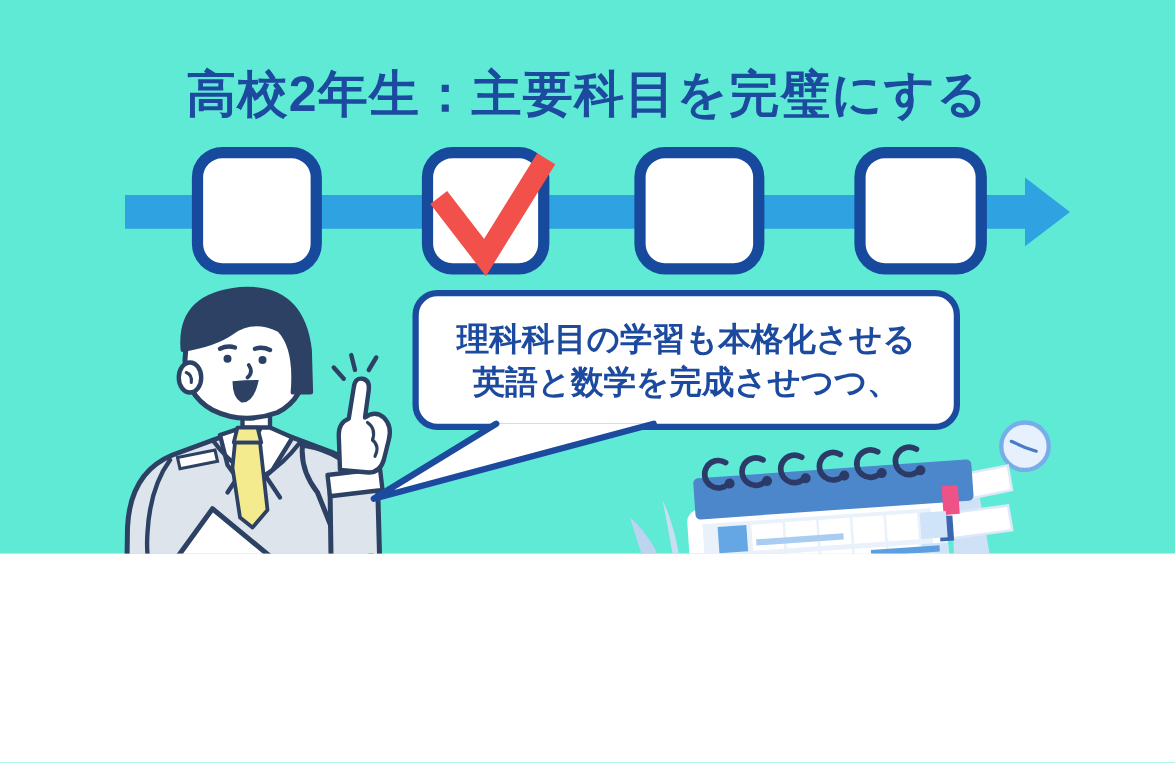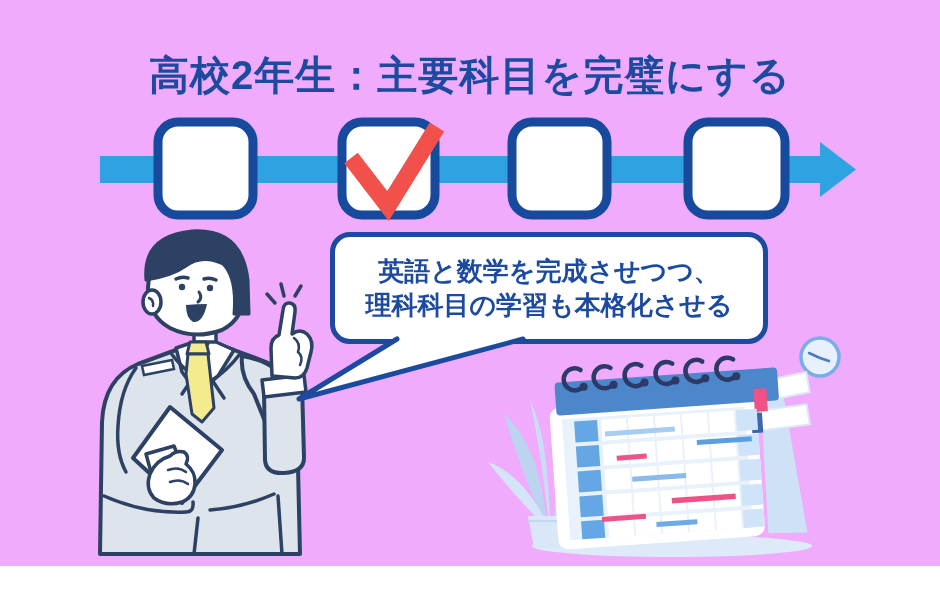--- a/index.html
+++ b/index.html
@@ -1,17 +1,17 @@
 <!DOCTYPE html>
 <html style="--primary-blue: #1c4a9e; --box-border-blue: #174a9c; --arrow-blue: #2fa3e2; --check-red: #f2514b; --outline-navy: #2c4163; --suit-gray: #dde4ec; --tie-yellow: #f4eb8f; --calendar-header-blue: #4c86cb; --calendar-cell-blue: #64a7e4; --calendar-cell-light: #cfe4f8; --calendar-body-tint: #e9f1fb; --bar-pink: #ee5287; --bar-blue: #5b9fe0; --bar-light-blue: #a9cdf1; --plant-blue: #c9ddf5; --shadow-blue: #dfeaf8;"><head>
 <meta charset="utf-8">
 <style>
   html,body{margin:0;padding:0;background:#fff;}
   .canvas{
-    position:relative;width:940px;height:566px;background:#f0abfc;overflow:hidden;
+    position:relative;width:940px;height:443px;background:#5eead4;overflow:hidden;
     font-family:"Liberation Sans",sans-serif;
   }
   .title{
     position:absolute;left:0;right:0;top:48px;margin:0;text-align:center;
     font-size:40px;font-weight:800;letter-spacing:1px;color:var(--primary-blue);
   }
   .timeline{position:absolute;left:0;top:110px;}
   .bubble{
     position:absolute;left:330px;top:232px;width:438px;height:112px;box-sizing:border-box;
     background:#fff;border:5px solid var(--primary-blue);border-radius:20px;
@@ -96,22 +96,22 @@
       <path class="ln" d="M 86,53 Q 92,50 98,52" style="stroke-width:3.5"></path>
       <path class="ln" d="M 114,53 Q 120,51 126,54" style="stroke-width:3.5"></path>
       <circle cx="92" cy="61" r="3.2" style="fill:var(--outline-navy)"></circle>
       <circle cx="120" cy="62" r="3.2" style="fill:var(--outline-navy)"></circle>
       <path class="ln" d="M 109,66 Q 113,72 108,76" style="stroke-width:3"></path>
       <path d="M 96,79 Q 107,78 117,78 Q 113,97 103,96 Q 96,92 96,79 Z" style="fill:var(--outline-navy)"></path>
     </g>
   </svg>
 
   <div class="bubble">
+    <div>理科科目の学習も本格化させる</div>
     <div>英語と数学を完成させつつ、</div>
-    <div>理科科目の学習も本格化させる</div>
   </div>
   <svg class="bubble-tail" width="250" height="72" viewBox="0 0 250 72">
     <polygon points="112,5 238,5 14,65" style="fill:#ffffff"></polygon>
     <path d="M 238,5 L 14,65 L 112,5" style="fill:none;stroke:var(--primary-blue);stroke-width:5;stroke-linejoin:round;stroke-linecap:round"></path>
   </svg>
 
   <svg class="scene" width="400" height="255" viewBox="0 0 400 255">
     <ellipse cx="202" cy="216" rx="140" ry="11" style="fill:var(--shadow-blue)"></ellipse>
 
     <g>

